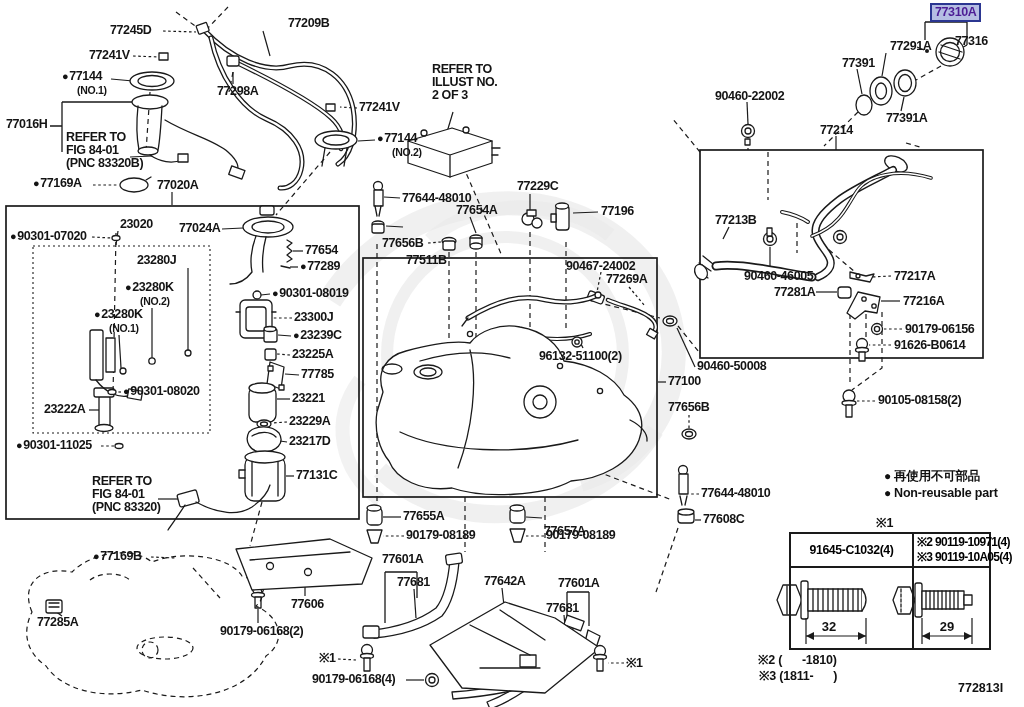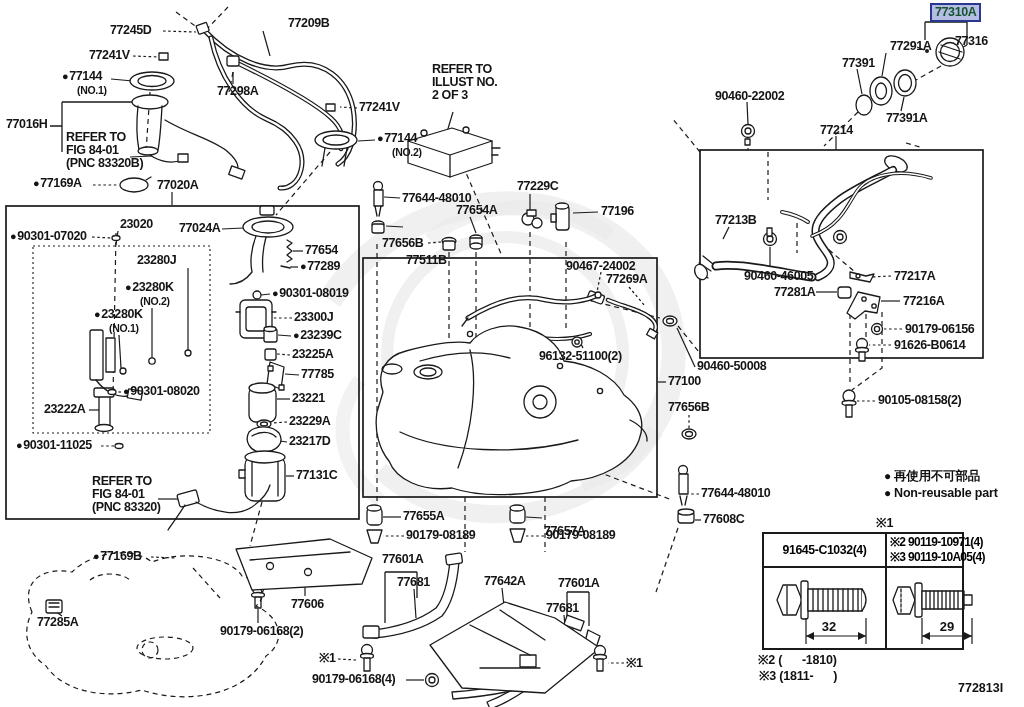--- a/index.html
+++ b/index.html
@@ -4,25 +4,25 @@
 <style>
   html,body{margin:0;padding:0;background:#fff}
   #stage{position:relative;width:1024px;height:707px;background:#fff;overflow:hidden;
          font-family:"Liberation Sans",sans-serif}
   #art{position:absolute;left:0;top:0}
   #labels{position:absolute;left:0;top:0;width:100%;height:100%}
   .lbl{position:absolute;font-weight:bold;font-size:12.5px;line-height:13px;
        letter-spacing:-0.4px;color:#141414;white-space:nowrap}
   .lbl .sub{font-size:10.5px;letter-spacing:-0.3px;margin-left:15px;margin-top:1px;font-weight:bold}
   .lbl .blt{font-size:11px;margin-right:1px}
-  .lbl.hl{background:#b5bde3;border:2px solid #2b3691;color:#14532d;padding:0 3px;line-height:15px}
+  .lbl.hl{background:#b5bde3;border:2px solid #2b3691;color:#4c1d95;padding:0 3px;line-height:15px}
   .legend-row{position:absolute;font-weight:bold;font-size:12.5px;color:#111;white-space:nowrap;letter-spacing:-0.2px}
   .legend-row .blt{font-size:12px;margin-right:3px}
   #note1{position:absolute;font-weight:bold;font-size:12.5px;color:#111}
-  #tablebox{position:absolute;left:762px;top:532px;width:202px;height:118px;
+  #tablebox{position:absolute;left:789px;top:532px;width:202px;height:118px;
             border:2px solid #1a1a1a;box-sizing:border-box}
   #tablebox .col-l{position:absolute;left:0;top:0;width:121px;height:100%;
             border-right:2px solid #1a1a1a}
   #tablebox .hdr-rule{position:absolute;left:0;top:32px;width:100%;border-top:2px solid #1a1a1a}
   .tbl-hl{position:absolute;left:0;top:0;width:121px;height:32px;font-weight:bold;font-size:12.3px;
           display:flex;align-items:center;justify-content:center;letter-spacing:-0.4px}
   .tbl-hr{position:absolute;left:126px;top:1px;width:118px;font-weight:bold;font-size:12px;
           line-height:15px;letter-spacing:-0.7px;white-space:nowrap}
   .fnote{position:absolute;font-weight:bold;font-size:12.5px;white-space:pre;color:#111;letter-spacing:-0.2px}
   #doccode{position:absolute;left:958px;top:681px;font-weight:bold;font-size:12.5px;color:#111}

